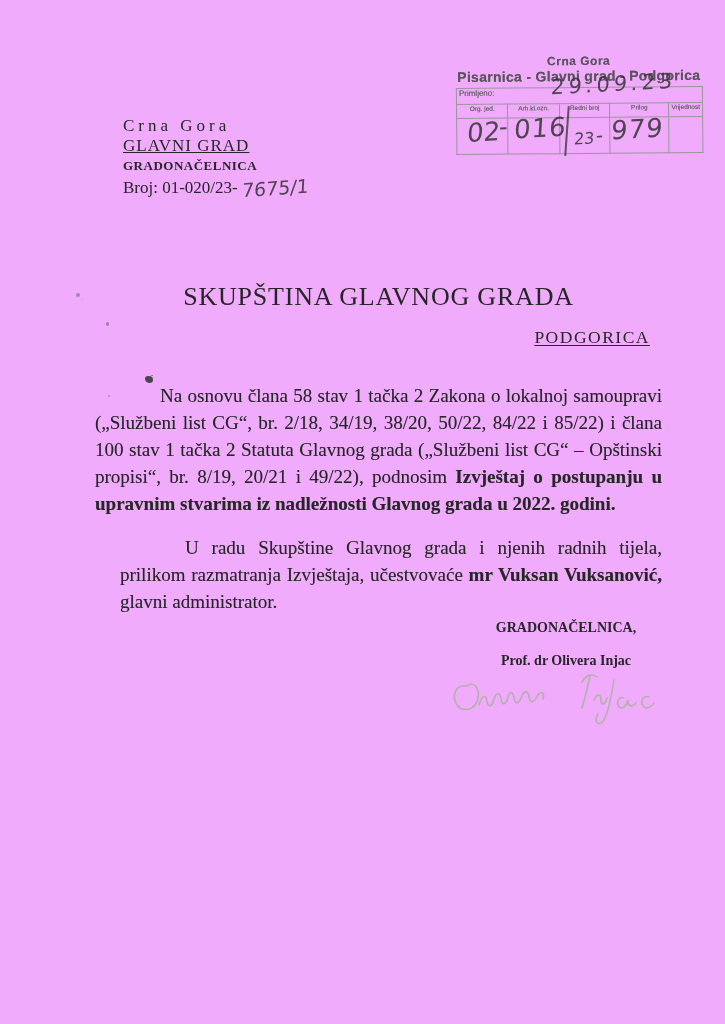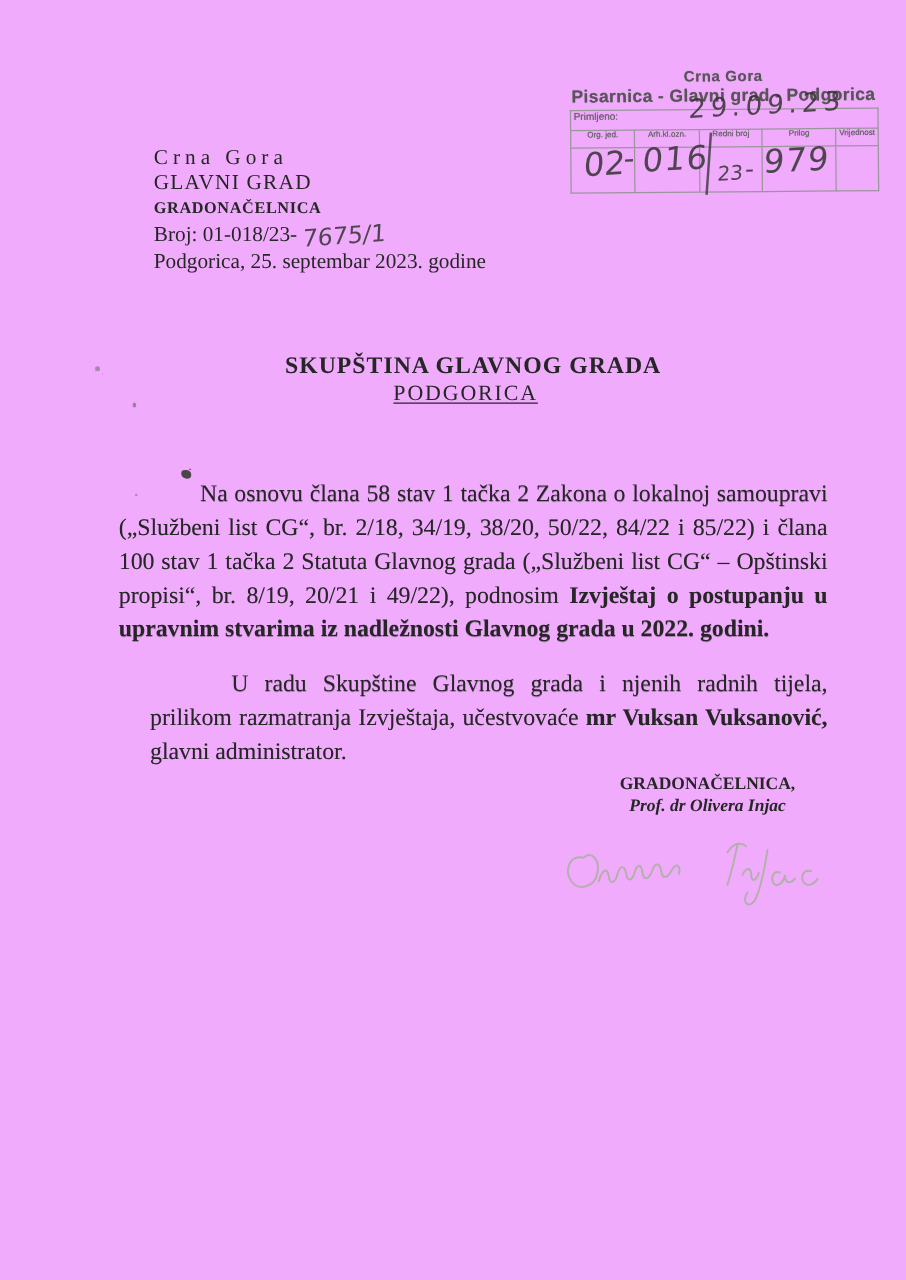--- a/index.html
+++ b/index.html
@@ -60,46 +60,46 @@
   .hand-broj{
     display:inline-block;
     font-family:"DejaVu Sans",sans-serif;
     font-size:19px;color:#333;
     transform:rotate(-4deg) skewX(-7deg);
     margin-left:4px;vertical-align:-2px;opacity:.85;
   }
   
   .letterhead{position:absolute;left:123px;top:116px;font-size:17px;line-height:20px;}
   .lh-country{letter-spacing:4px;}
-  .lh-city{letter-spacing:1px;}
+  .lh-city{letter-spacing:1px;text-decoration:underline;}
   .lh-office{font-weight:bold;font-size:13px;letter-spacing:.5px;}
   .lh-number{margin-top:2px;}
   
   .title-block{position:absolute;left:95px;top:282px;width:567px;}
-  .title-main{text-align:center;font-weight:bold;font-size:19px;letter-spacing:.8px;}
+  .title-main{text-align:center;font-weight:normal;font-size:26px;letter-spacing:.8px;}
   .title-city{
-    text-align:center;margin-top:0;padding-right:12px;
+    text-align:right;margin-top:15px;padding-right:12px;
     font-size:17.5px;letter-spacing:1.5px;
     text-decoration:underline;text-underline-offset:2px;
   }
   
   .body-text{
     position:absolute;left:95px;top:382px;width:567px;
     font-size:19px;line-height:27px;text-align:justify;
     text-shadow:.2px .2px .3px rgba(40,40,40,.35);
   }
   .body-text p{margin:0;text-indent:65px;}
   .body-text p + p{margin-top:17px;margin-left:25px;}
   .b{font-weight:bold;}
   
   .sig-block{
     position:absolute;left:430px;top:620px;width:272px;
     text-align:center;font-weight:bold;font-size:14px;
   }
-  .sig-name{margin-top:2px;font-style:italic;}
+  .sig-name{margin-top:17px;}
   .sig-svg{position:absolute;left:446px;top:660px;}
   
   .speck{position:absolute;background:#6a6a6a;border-radius:50%;}
   .sp1{left:76px;top:293px;width:4px;height:4px;opacity:.55;box-shadow:4px 4px 0 -1.5px #8a8a8a,-2px 2px 0 -1.5px #9a9a9a;}
   .sp2{left:106px;top:322px;width:3px;height:4px;opacity:.65;}
   .sp3{left:145px;top:376px;width:8px;height:7px;background:#3a3a3a;border-radius:40% 55% 45% 60%;opacity:.9;box-shadow:3px -4px 0 -3px #555,-3px 3px 0 -3.5px #666;}
   .sp4{left:108px;top:395px;width:2px;height:2px;opacity:.5;}
 </style>
 </head>
 <body>
@@ -138,22 +138,21 @@
   <div class="hand hand-v2">016</div>
   <div class="hand-stroke"></div>
   <div class="hand hand-v3">23</div>
   <div class="hand hand-d2">-</div>
   <div class="hand hand-v4">979</div>
 
   <div class="letterhead">
     <div class="lh-country">Crna Gora</div>
     <div class="lh-city">GLAVNI GRAD</div>
     <div class="lh-office">GRADONAČELNICA</div>
-    <div class="lh-number"><span>Broj: 01-018/23-</span><span class="hand-broj">7675/1</span></div>
-    <div>Podgorica, 25. septembar 2023. godine</div>
+    <div class="lh-number"><span>Broj: 01-020/23-</span><span class="hand-broj">7675/1</span></div>
   </div>
 
   <div class="title-block">
     <div class="title-main">SKUPŠTINA GLAVNOG GRADA</div>
     <div class="title-city">PODGORICA</div>
   </div>
 
   <div class="body-text">
     <p><span>Na osnovu člana 58 stav 1 tačka 2 Zakona o lokalnoj samoupravi („Službeni list CG“, br. 2/18, 34/19, 38/20, 50/22, 84/22 i 85/22) i člana 100 stav 1 tačka 2 Statuta  Glavnog grada („Službeni list CG“ – Opštinski propisi“, br. 8/19, 20/21 i 49/22),  podnosim </span><span class="b">Izvještaj o postupanju u upravnim stvarima iz nadležnosti Glavnog grada u 2022. godini.</span></p>
     <p><span>U radu Skupštine Glavnog grada i njenih radnih tijela, prilikom razmatranja Izvještaja, učestvovaće </span><span class="b">mr Vuksan Vuksanović,</span><span> glavni administrator.</span></p>

